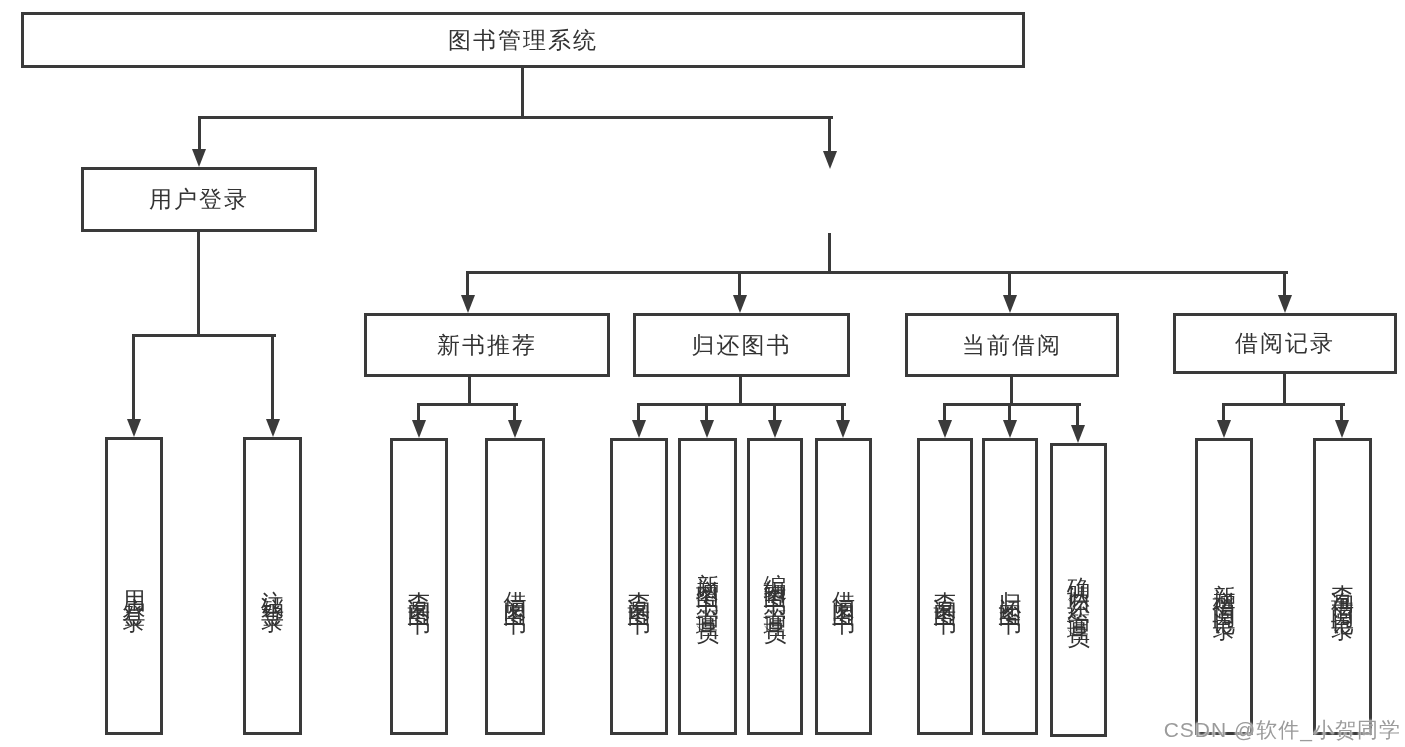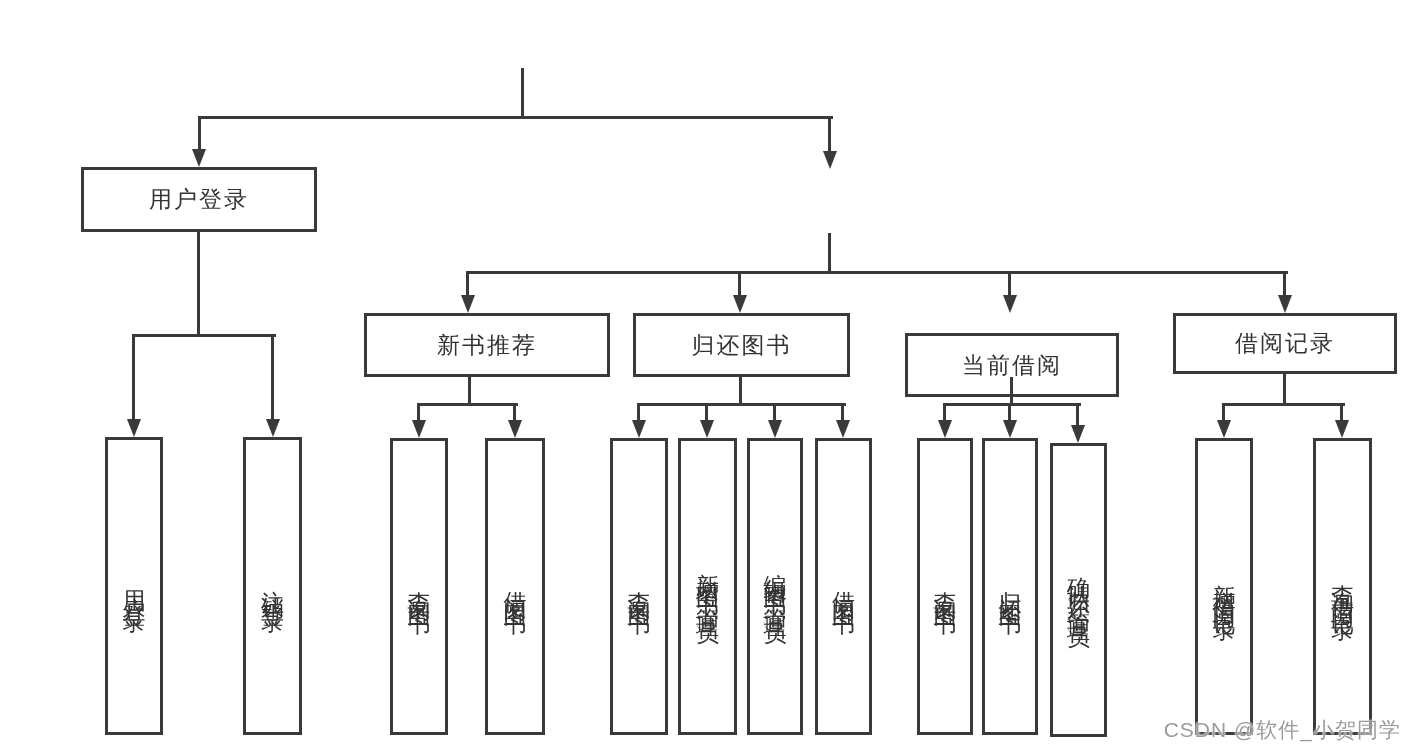--- a/index.html
+++ b/index.html
@@ -56,29 +56,30 @@
     text-shadow: 0 0 3px #ffffff, 0 0 2px #ffffff;
     white-space: nowrap;
     margin-left: 16px;
   }
 </style>
 </head>
 <body>
 
 <div id="canvas">
 
+  <div class="hbox" style="left:21px; top:12px; width:1004px; height:56px;">图书管理系统</div>
 
   <div class="hbox" style="left:81px; top:167px; width:236px; height:65px;">用户登录</div>
 
 
   <div class="hbox" style="left:364px; top:313px; width:246px; height:64px;">新书推荐</div>
 
   <div class="hbox" style="left:633px; top:313px; width:217px; height:64px;">归还图书</div>
 
-  <div class="hbox" style="left:905px; top:313px; width:214px; height:64px;margin-top:20px;">当前借阅</div>
+  <div class="hbox" style="left:905px; top:313px; width:214px; height:64px;">当前借阅</div>
 
   <div class="hbox" style="left:1173px; top:313px; width:224px; height:61px;">借阅记录</div>
 
   <div class="vbox" style="left:105px; top:437px; width:58px; height:298px;">用户登录</div>
   <div class="vbox" style="left:243px; top:437px; width:59px; height:298px;">注销登录</div>
 
   <div class="vbox" style="left:390px; top:438px; width:58px; height:297px;">查询图书</div>
   <div class="vbox" style="left:485px; top:438px; width:60px; height:297px;">借阅图书</div>
 
   <div class="vbox" style="left:610px; top:438px; width:58px; height:297px;">查询图书</div>

